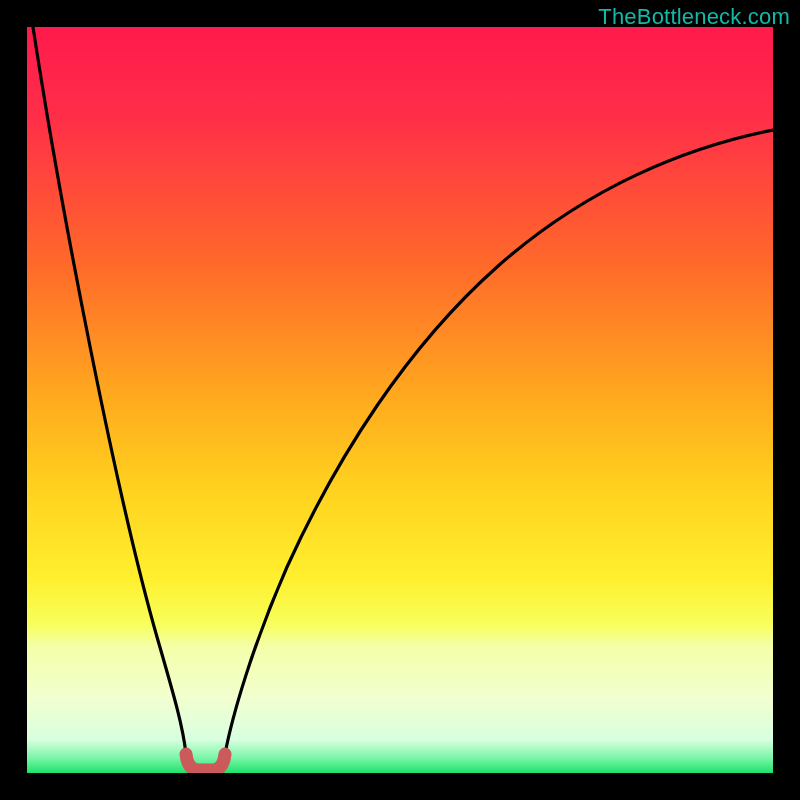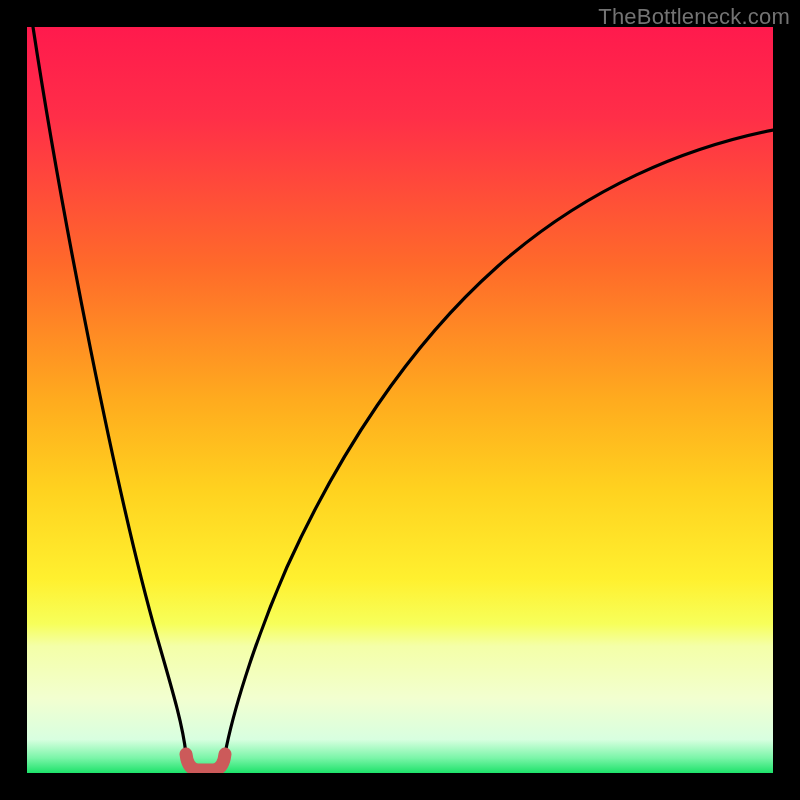--- a/index.html
+++ b/index.html
@@ -25,21 +25,21 @@
     overflow: hidden;
   }
   .gradient {
     position: absolute;
     inset: 0;
   }
   .watermark {
     position: absolute;
     top: 4px;
     right: 10px;
-    color: #737373;
+    color: #14b8a6;
     font-size: 22px;
     letter-spacing: 0.2px;
     font-weight: 400;
   }
   svg.curves {
     position: absolute;
     inset: 0;
   }
 </style>
 </head>

